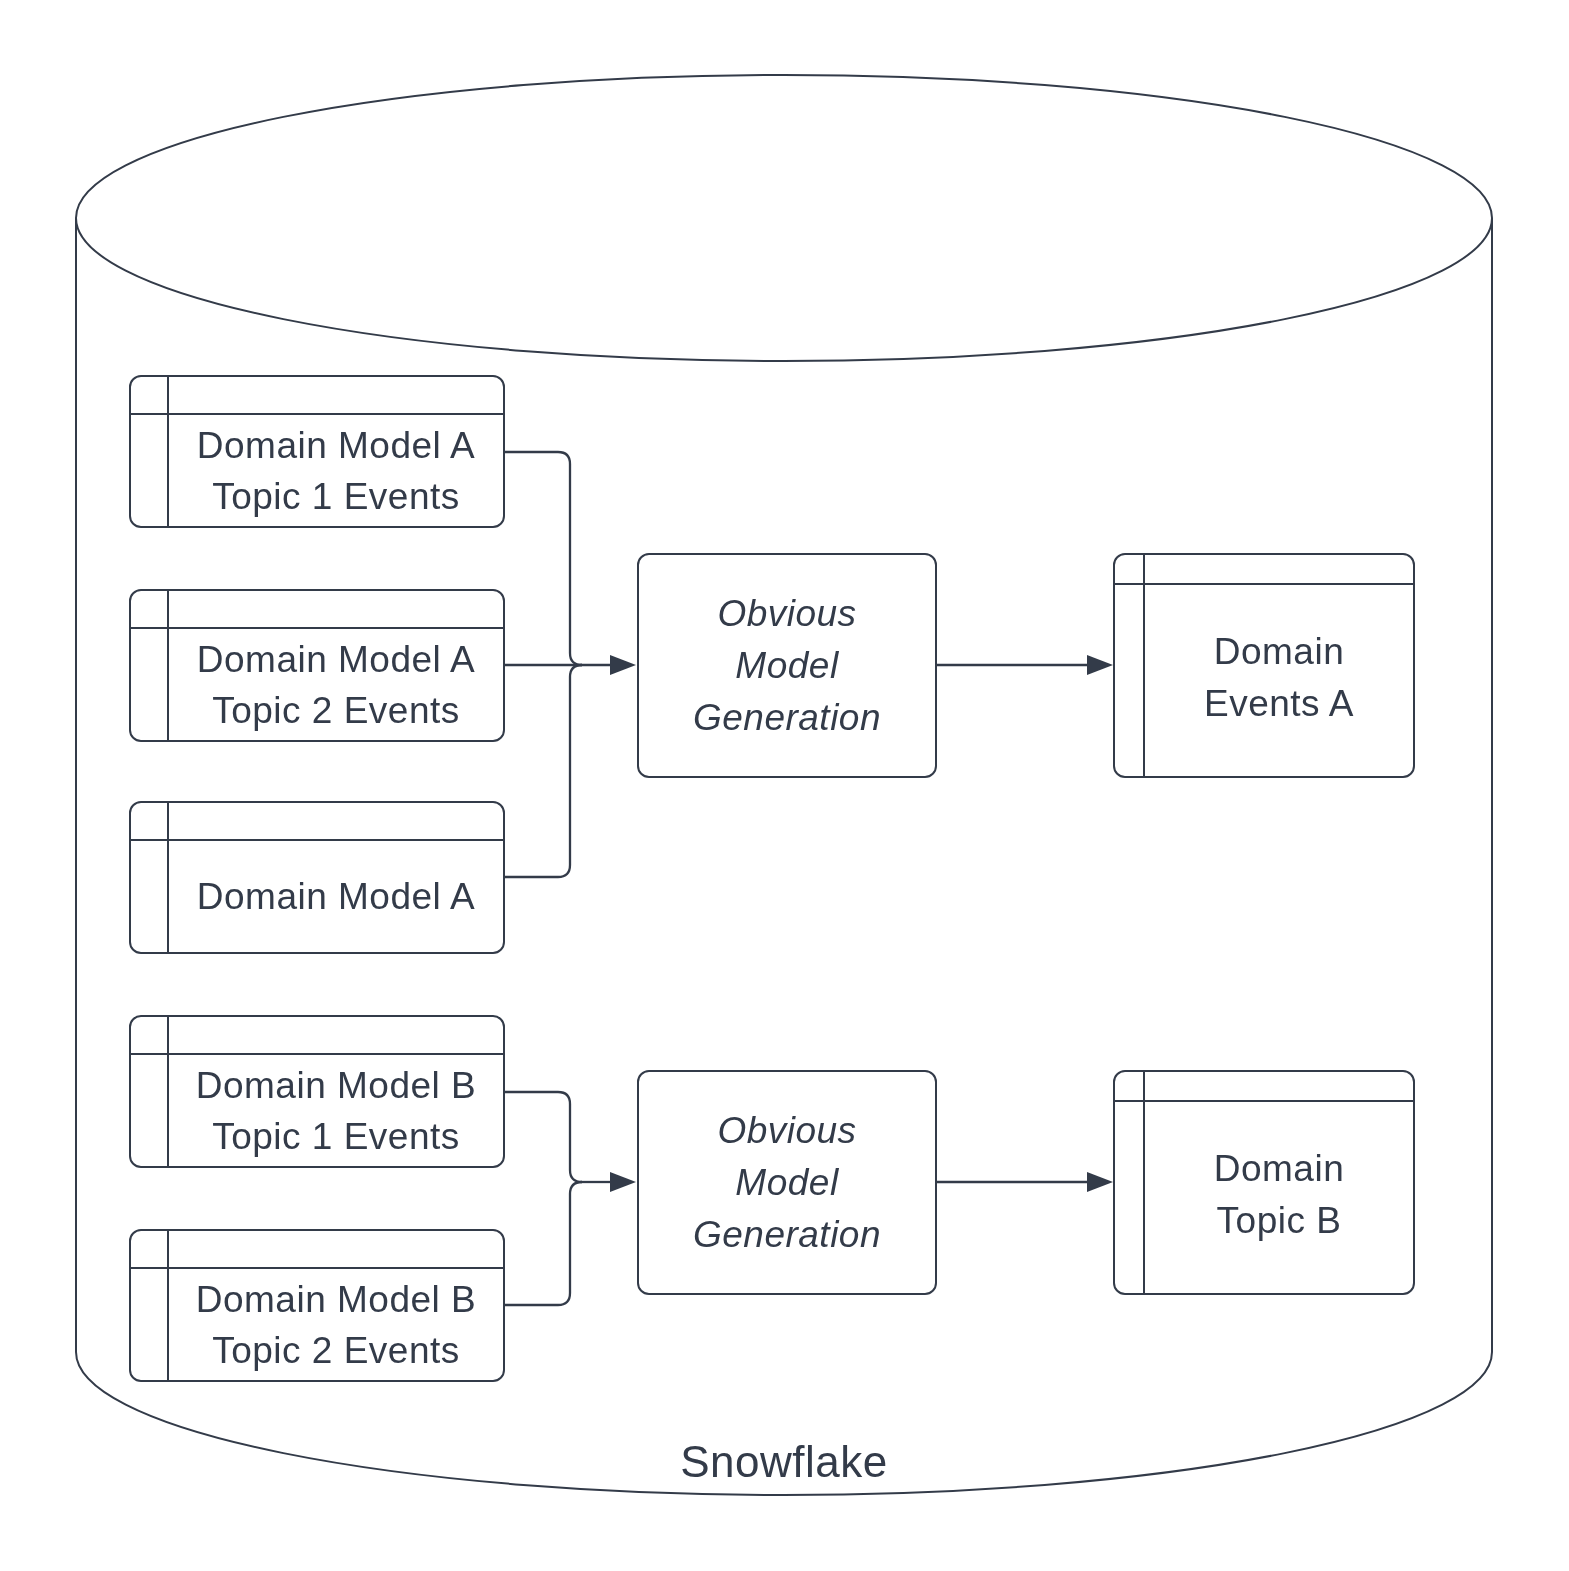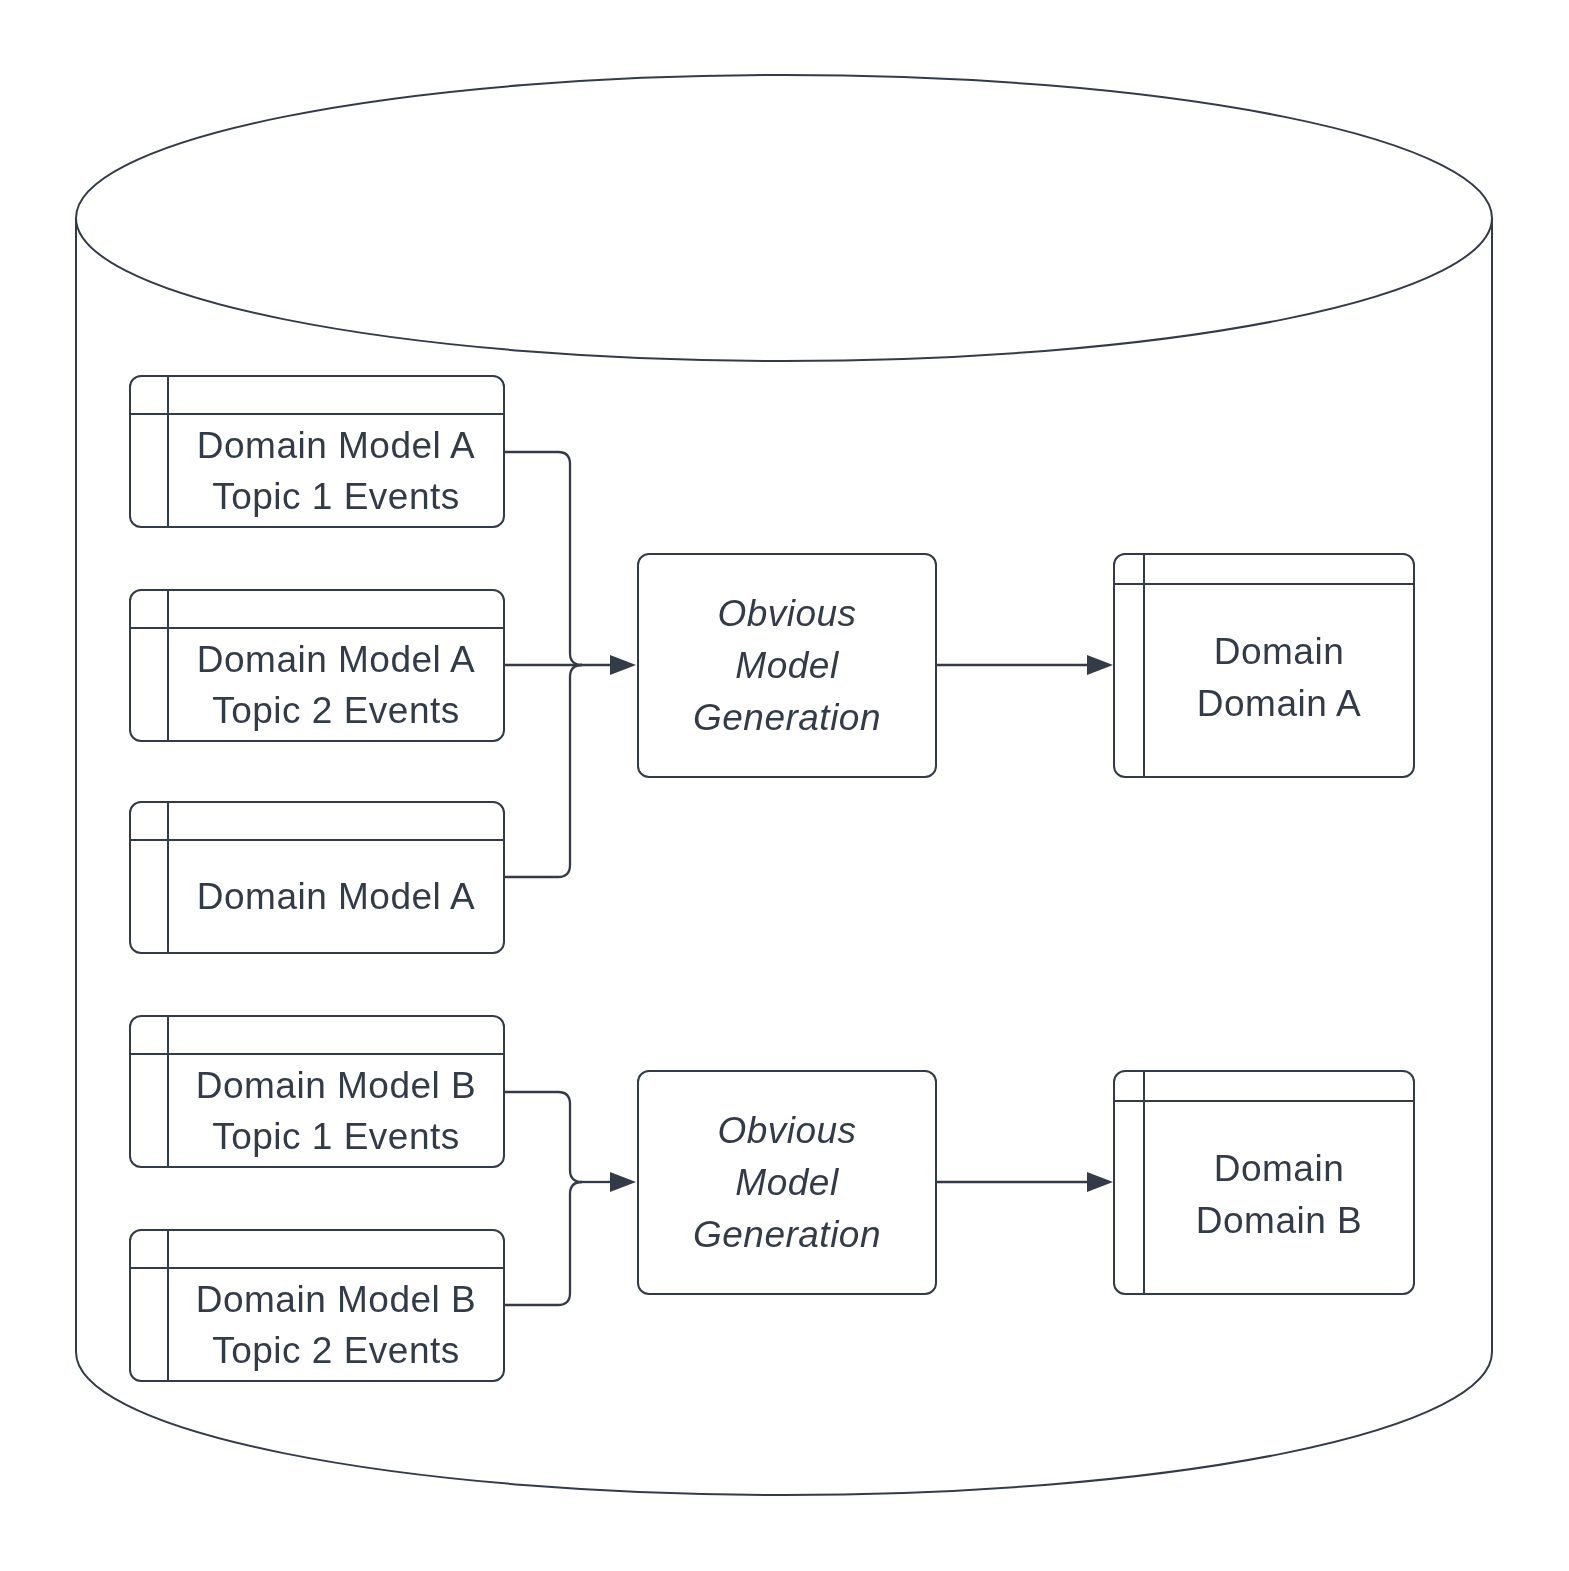--- a/index.html
+++ b/index.html
@@ -166,27 +166,28 @@
     <span>Obvious</span>
     <span>Model</span>
     <span>Generation</span>
   </div>
 
   <div class="node table-box out" style="left:1113px;top:553px;width:302px;height:225px;">
     <div class="tb-head"></div>
     <div class="tb-side"></div>
     <div class="tb-label">
       <span>Domain</span>
-      <span>Domain A</span>
+      <span>Events A</span>
     </div>
   </div>
 
   <div class="node table-box out" style="left:1113px;top:1070px;width:302px;height:225px;">
     <div class="tb-head"></div>
     <div class="tb-side"></div>
     <div class="tb-label">
       <span>Domain</span>
-      <span>Domain B</span>
+      <span>Topic B</span>
     </div>
   </div>
 
+  <div class="container-label">Snowflake</div>
 
 </div>
 
 </body></html>

